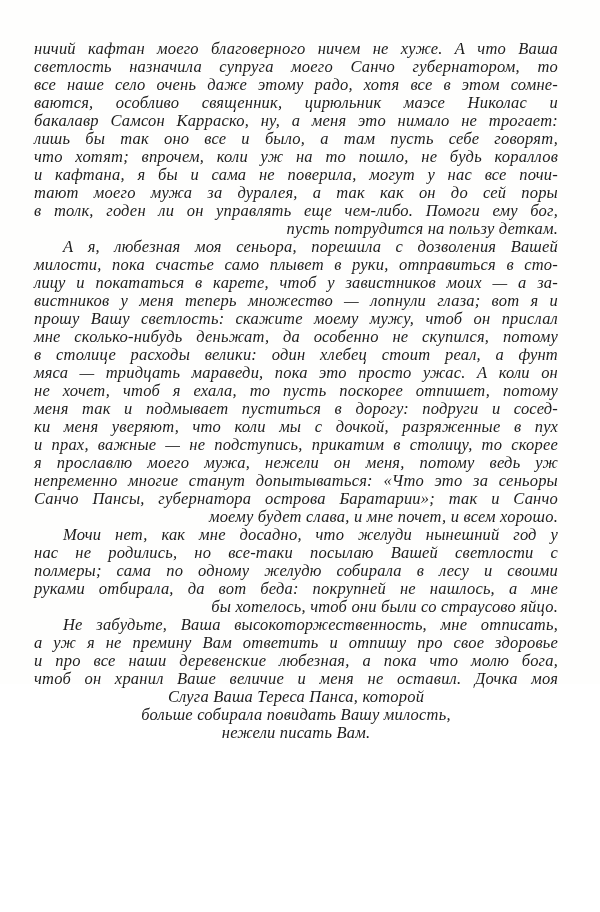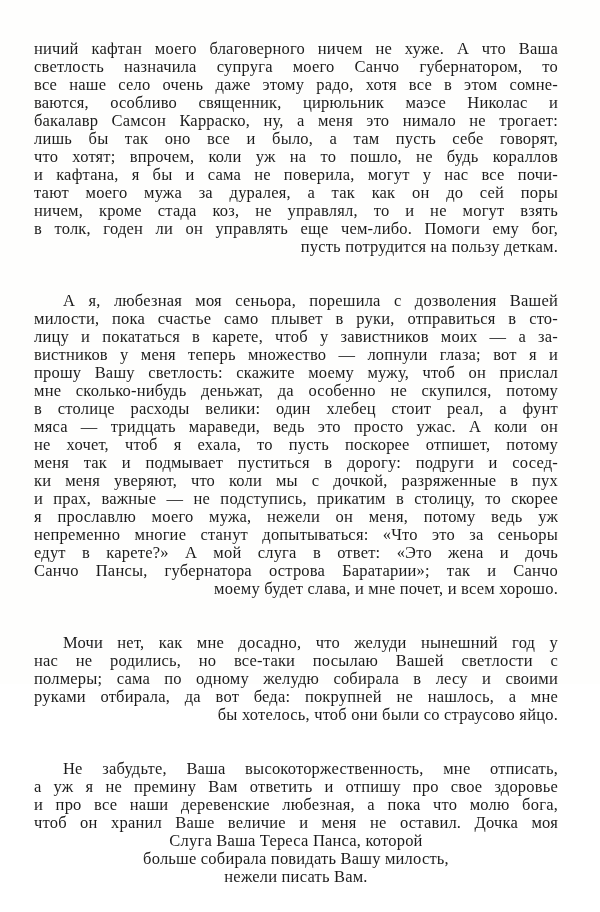--- a/index.html
+++ b/index.html
@@ -11,20 +11,21 @@
     height: 912px;
     background: #ffffff;
     overflow: hidden;
   }
   .page {
     position: relative;
     width: 600px;
     height: 684px;
     background: #fefefd;
     font-family: "Liberation Serif", serif;
+    font-style: italic;
   }
   .text-block {
     position: absolute;
     left: 34px;
     top: 40px;
     width: 524px;
     color: #1c1c1c;
   }
   .line {
     font-size: 16.5px;
@@ -33,21 +34,20 @@
     letter-spacing: 0.2px;
   }
   .line.justify {
     text-align: justify;
     text-align-last: justify;
   }
   .line.justify-indent {
     text-align: justify;
     text-align-last: justify;
     text-indent: 29px;
-    margin-top: 36px;
   }
   .line.left {
     text-align: right;
   }
   .line.right {
     text-align: center;
   }
 </style>
 </head>
 <body>
@@ -56,38 +56,36 @@
   <div class="text-block">
       <div class="line justify">ничий кафтан моего благоверного ничем не хуже. А что Ваша</div>
       <div class="line justify">светлость назначила супруга моего Санчо губернатором, то</div>
       <div class="line justify">все наше село очень даже этому радо, хотя все в этом сомне-</div>
       <div class="line justify">ваются, особливо священник, цирюльник маэсе Николас и</div>
       <div class="line justify">бакалавр Самсон Карраско, ну, а меня это нимало не трогает:</div>
       <div class="line justify">лишь бы так оно все и было, а там пусть себе говорят,</div>
       <div class="line justify">что хотят; впрочем, коли уж на то пошло, не будь кораллов</div>
       <div class="line justify">и кафтана, я бы и сама не поверила, могут у нас все почи-</div>
       <div class="line justify">тают моего мужа за дуралея, а так как он до сей поры</div>
-      <div class="line justify">ничем, кроме стада коз, не управлял, то и не могут взять</div>
       <div class="line justify">в толк, годен ли он управлять еще чем-либо. Помоги ему бог,</div>
       <div class="line left">пусть потрудится на пользу деткам.</div>
       <div class="line justify-indent">А я, любезная моя сеньора, порешила с дозволения Вашей</div>
       <div class="line justify">милости, пока счастье само плывет в руки, отправиться в сто-</div>
       <div class="line justify">лицу и покататься в карете, чтоб у завистников моих — а за-</div>
       <div class="line justify">вистников у меня теперь множество — лопнули глаза; вот я и</div>
       <div class="line justify">прошу Вашу светлость: скажите моему мужу, чтоб он прислал</div>
       <div class="line justify">мне сколько-нибудь деньжат, да особенно не скупился, потому</div>
       <div class="line justify">в столице расходы велики: один хлебец стоит реал, а фунт</div>
-      <div class="line justify">мяса — тридцать мараведи, ведь это просто ужас. А коли он</div>
+      <div class="line justify">мяса — тридцать мараведи, пока это просто ужас. А коли он</div>
       <div class="line justify">не хочет, чтоб я ехала, то пусть поскорее отпишет, потому</div>
       <div class="line justify">меня так и подмывает пуститься в дорогу: подруги и сосед-</div>
       <div class="line justify">ки меня уверяют, что коли мы с дочкой, разряженные в пух</div>
       <div class="line justify">и прах, важные — не подступись, прикатим в столицу, то скорее</div>
       <div class="line justify">я прославлю моего мужа, нежели он меня, потому ведь уж</div>
       <div class="line justify">непременно многие станут допытываться: «Что это за сеньоры</div>
-      <div class="line justify">едут в карете?» А мой слуга в ответ: «Это жена и дочь</div>
       <div class="line justify">Санчо Пансы, губернатора острова Баратарии»; так и Санчо</div>
       <div class="line left">моему будет слава, и мне почет, и всем хорошо.</div>
       <div class="line justify-indent">Мочи нет, как мне досадно, что желуди нынешний год у</div>
       <div class="line justify">нас не родились, но все-таки посылаю Вашей светлости с</div>
       <div class="line justify">полмеры; сама по одному желудю собирала в лесу и своими</div>
       <div class="line justify">руками отбирала, да вот беда: покрупней не нашлось, а мне</div>
       <div class="line left">бы хотелось, чтоб они были со страусово яйцо.</div>
       <div class="line justify-indent">Не забудьте, Ваша высокоторжественность, мне отписать,</div>
       <div class="line justify">а уж я не премину Вам ответить и отпишу про свое здоровье</div>
       <div class="line justify">и про все наши деревенские любезная, а пока что молю бога,</div>

